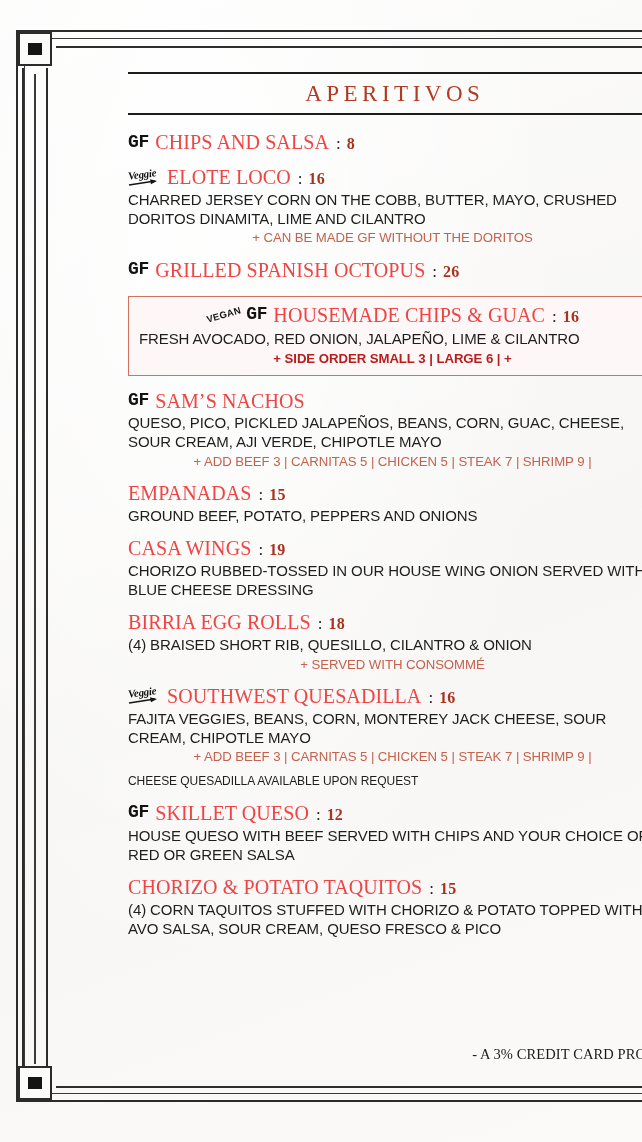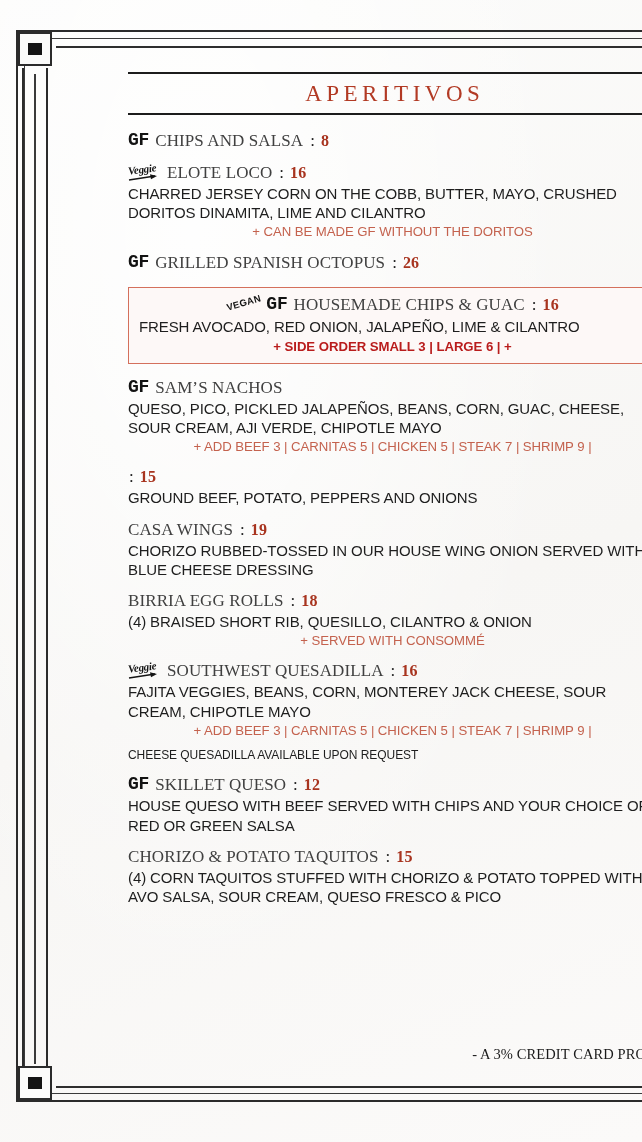--- a/index.html
+++ b/index.html
@@ -148,23 +148,23 @@
   }
   .item-head {
     display: flex;
     align-items: baseline;
     gap: 6px;
     white-space: nowrap;
     margin-bottom: 1px;
   }
   .item-name {
     font-family: "Liberation Serif", serif;
-    font-size: 17px;
+    font-size: 20px;
     font-weight: 400;
-    color: #404040;
+    color: #ef4444;
     letter-spacing: 0.1px;
     line-height: 1.12;
   }
   .price-sep {
     font-family: "Liberation Serif", serif;
     font-size: 17px;
     color: #1c1c1c;
     margin-left: 1px;
   }
   .item-price {
@@ -361,20 +361,21 @@
       <div class="item-head">
         <span class="tag-gf">GF</span>
         <span class="item-name">SAM’S NACHOS</span>
       </div>
       <p class="item-desc">QUESO, PICO, PICKLED JALAPEÑOS, BEANS, CORN, GUAC, CHEESE, SOUR CREAM, AJI VERDE, CHIPOTLE MAYO</p>
       <p class="item-note">+ ADD BEEF 3 | CARNITAS 5 | CHICKEN 5 | STEAK 7 | SHRIMP 9 |</p>
     </div>
 
     <div class="item">
       <div class="item-head">
+        <span class="item-name">EMPANADAS</span>
         <span class="price-sep">:</span>
         <span class="item-price">15</span>
       </div>
       <p class="item-desc">GROUND BEEF, POTATO, PEPPERS AND ONIONS</p>
     </div>
 
     <div class="item">
       <div class="item-head">
         <span class="item-name">CASA WINGS</span>
         <span class="price-sep">:</span>

